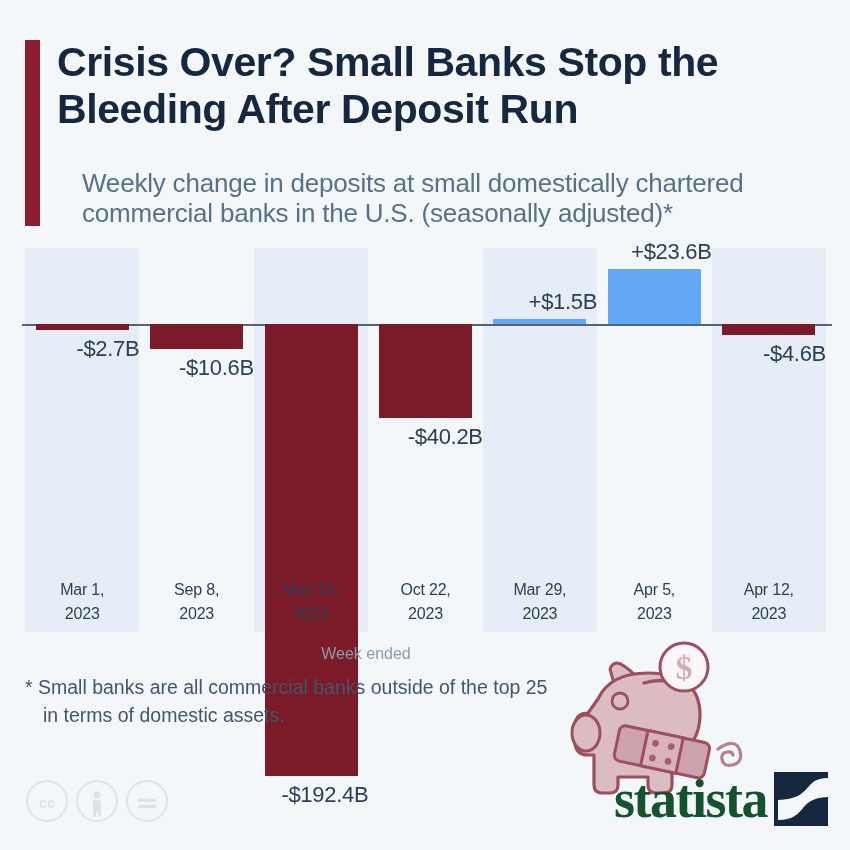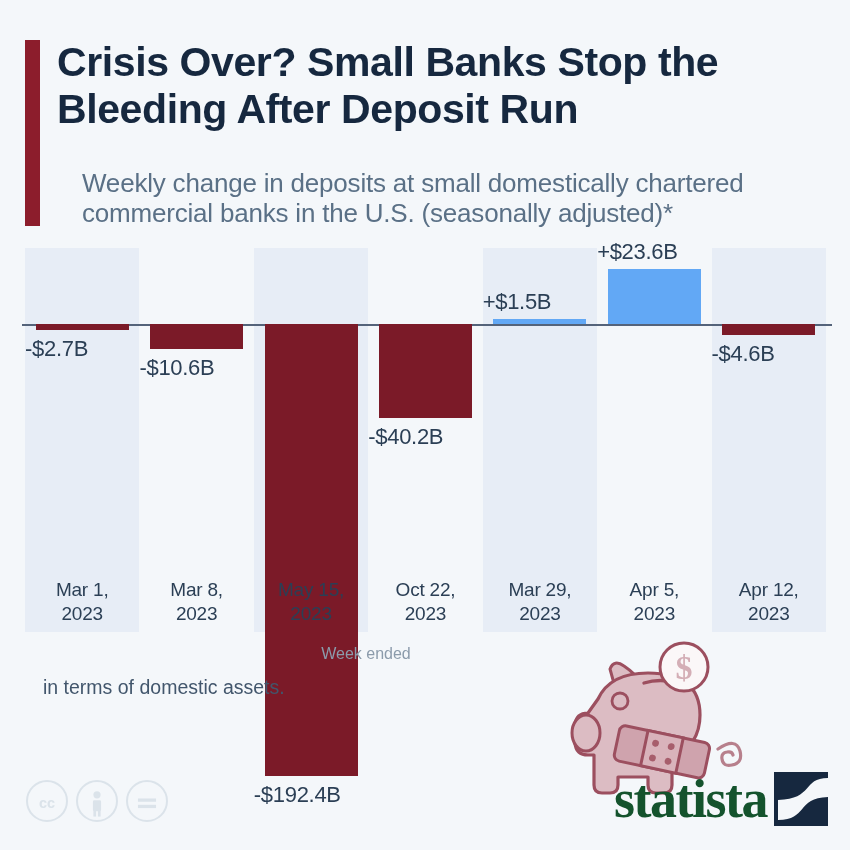--- a/index.html
+++ b/index.html
@@ -78,29 +78,29 @@
   .bar {
     position: absolute;
   }
   .bar.neg { background: #7b1a28; }
   .bar.pos { background: #62a8f5; }
 
   .bar-label {
     position: absolute;
     font-size: 22px;
     color: #2b3f55;
-    text-align: left;
+    text-align: right;
     white-space: nowrap;
     letter-spacing: -0.3px;
   }
 
   .xtick {
     position: absolute;
     top: 330px;
-    font-size: 19px;
+    font-size: 16px;
     line-height: 24px;
     color: #2b3f55;
     text-align: center;
     letter-spacing: -0.2px;
   }
 
   .axis-caption {
     position: absolute;
     top: 645px;
     left: 0;
@@ -206,21 +206,21 @@
         <div class="bar-label" style="width: 114.429px; left: 482.714px; top: 41px;">+$1.5B</div>
         <div class="bar-label" style="width: 114.429px; left: 597.143px; top: -9.44283px;">+$23.6B</div>
         <div class="bar-label" style="width: 114.429px; left: 711.571px; top: 92.8067px;">-$4.6B</div>
       </div>
     <div id="xticks">
         <div class="xtick" style="left: 25px; width: 114.429px;">
           <div>Mar 1,</div>
           <div>2023</div>
         </div>
         <div class="xtick" style="left: 139.429px; width: 114.429px;">
-          <div>Mar 8,</div>
+          <div>Sep 8,</div>
           <div>2023</div>
         </div>
         <div class="xtick" style="left: 253.857px; width: 114.429px;">
           <div>May 15,</div>
           <div>2023</div>
         </div>
         <div class="xtick" style="left: 368.286px; width: 114.429px;">
           <div>Oct 22,</div>
           <div>2023</div>
         </div>
@@ -265,20 +265,21 @@
           <circle cx="96" cy="118" r="3.4" fill="#a75e6c"></circle>
           <circle cx="112" cy="118" r="3.4" fill="#a75e6c"></circle>
         </g>
       </svg>
     </div>
   </div>
 
   <div class="axis-caption">Week ended</div>
 
   <div class="footnote">
+    <span>* Small banks are all commercial banks outside of the top 25</span>
     <span class="indent">in terms of domestic assets.</span>
   </div>
 
   <div class="cc-icons">
     <div class="cc-badge">
       <svg viewBox="0 0 42 42" width="42" height="42">
         <text x="21" y="27" text-anchor="middle" font-family="Liberation Sans, sans-serif" font-size="16" font-weight="bold" fill="#dbe3ea">cc</text>
       </svg>
     </div>
     <div class="cc-badge">

